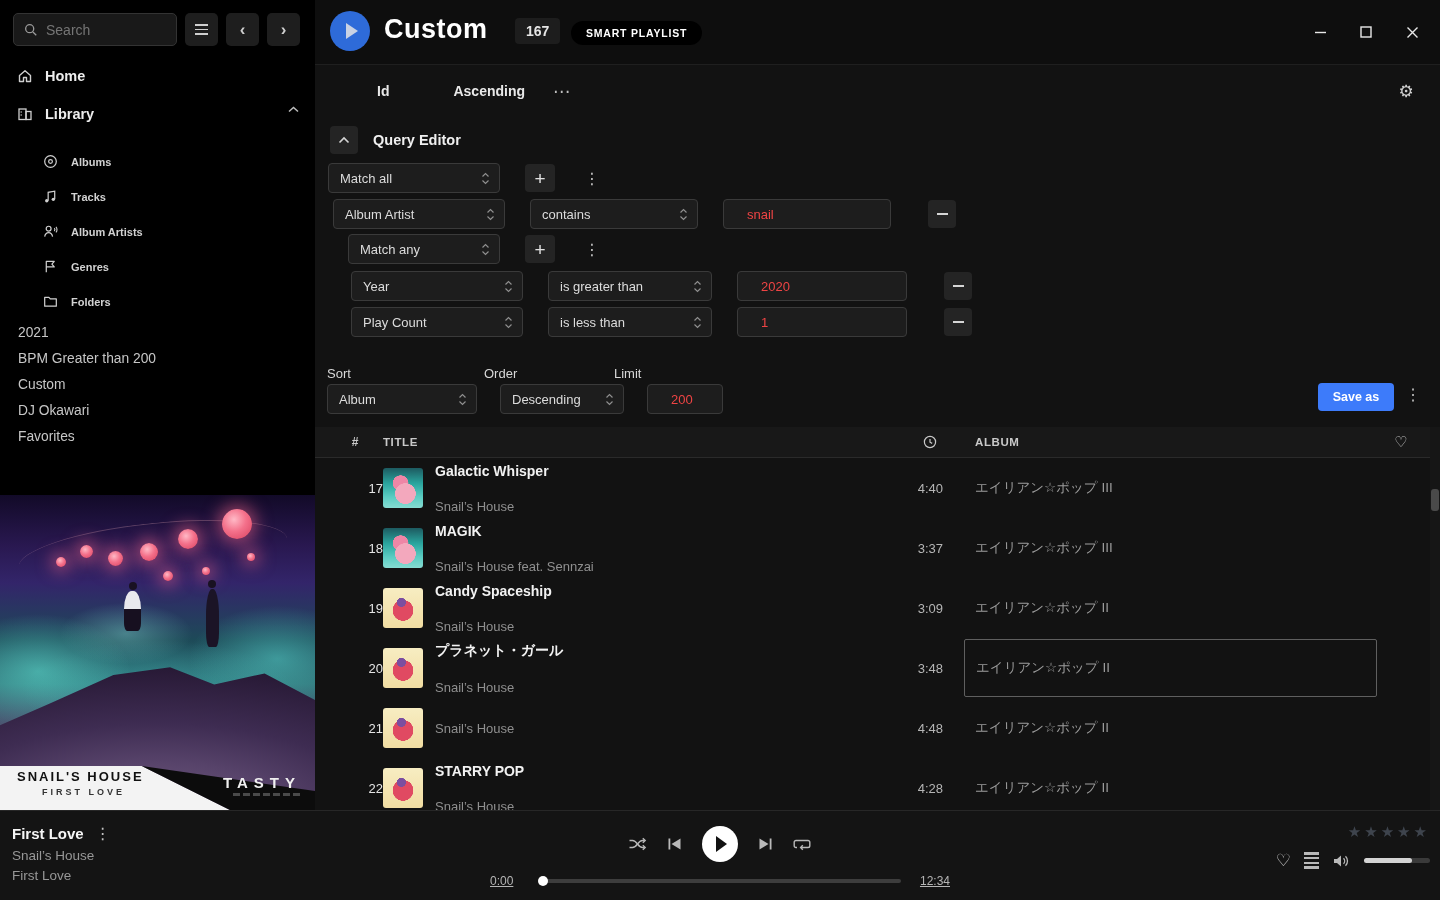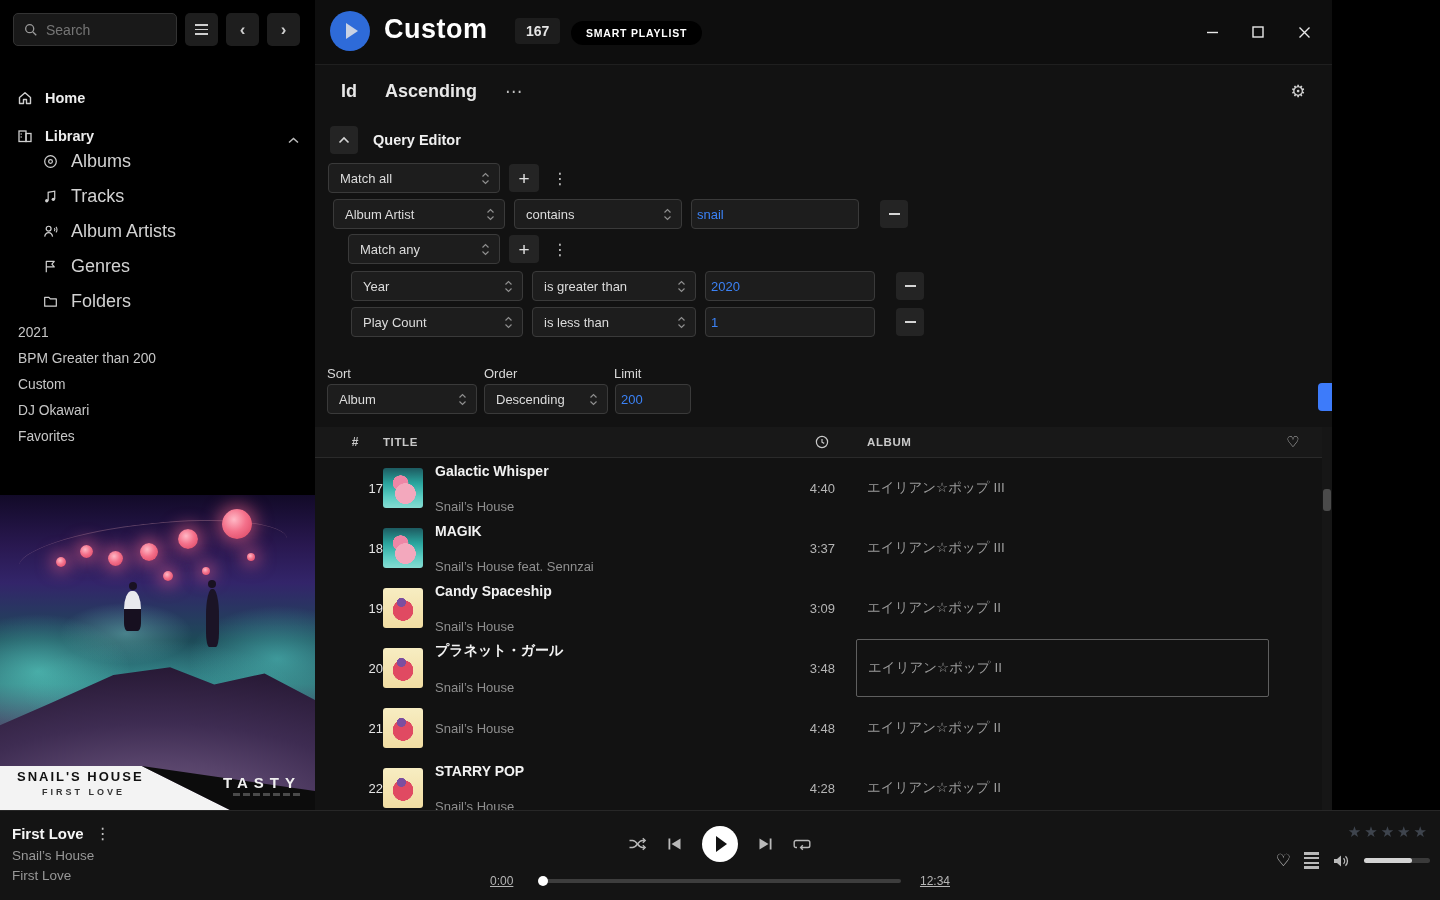--- a/index.html
+++ b/index.html
@@ -1,42 +1,42 @@
 <!DOCTYPE html>
 <html><head>
 <meta charset="utf-8">
 <style>
   * { margin:0; padding:0; box-sizing:border-box; }
   html,body { width:1440px; height:900px; overflow:hidden; background:#000;
     font-family:"Liberation Sans","DejaVu Sans",sans-serif; -webkit-font-smoothing:antialiased; }
-  .app { position:relative; width:1332px; height:900px; background:#121212; }
+  .app { position:relative; width:1440px; height:900px; background:#121212; }
 
   
   .sidebar { position:absolute; left:0; top:0; width:315px; height:810px; background:#000; z-index:5; }
   .sb-top { display:flex; align-items:center; gap:8px; padding:13px 13px 0 13px; }
   .search-box { display:flex; align-items:center; gap:8px; width:164px; height:33px;
     background:#191919; border:1px solid #333; border-radius:5px; padding:0 10px; }
   .search-box svg { flex:0 0 auto; }
   .search-box input { background:transparent; border:none; outline:none; color:#ddd;
     font-size:14px; width:100%; font-family:inherit; }
   .search-box input::placeholder { color:#757575; }
   .sq-btn { width:33px; height:33px; background:#1e1e1e; border:none; border-radius:5px;
     color:#cfcfcf; display:flex; align-items:center; justify-content:center; cursor:pointer; flex:0 0 auto; }
   .hamb { display:flex; flex-direction:column; gap:3px; }
   .hamb i { display:block; width:13px; height:1.6px; background:#cfcfcf; }
   .chev-txt { font-size:17px; font-weight:bold; line-height:1; }
 
   .nav { margin-top:22px; }
-  .nav-row { display:flex; align-items:flex-end; gap:12px; height:38px; padding:0 16px; cursor:pointer; }
+  .nav-row { display:flex; align-items:flex-start; gap:12px; height:38px; padding:0 16px; cursor:pointer; }
   .nav-row .lbl { color:#ededed; font-size:14.5px; font-weight:700; }
   .nav-row .spacer { flex:1; }
   .nav-ico { width:17px; display:flex; justify-content:center; color:#cfcfcf; }
   .sub-items { }
   .sub-row { display:flex; align-items:center; gap:12px; height:35px; padding:0 16px 0 42px; cursor:pointer; }
-  .sub-row .lbl { color:#d2d2d2; font-size:18px; font-weight:400; }
+  .sub-row .lbl { color:#d2d2d2; font-size:11px; font-weight:700; }
 
   .pl-head { display:flex; align-items:center; margin:26px 16px 4px 18px; }
   .pl-title { color:#e4e7f0; font-size:17px; font-weight:800; flex:1; }
   .pl-btn { width:28px; height:28px; background:#1e1e1e; border:none; border-radius:5px;
     color:#cfcfcf; display:flex; align-items:center; justify-content:center; cursor:pointer; margin-left:8px; }
   .pl-item { color:#c6c6c6; font-size:13.8px; padding:5.5px 18px; cursor:pointer; }
 
   
   .now-art { position:absolute; left:0; bottom:0; width:315px; height:315px; overflow:hidden; background:#1a1030; }
   .sky { position:absolute; inset:0;
@@ -83,39 +83,39 @@
     padding:6px 15px; color:#fff; font-size:10.5px; font-weight:800; letter-spacing:.8px; }
   .win-btns { position:absolute; right:12px; top:0; height:64px; display:flex; align-items:center; gap:14px; }
   .win-btn { width:32px; height:32px; background:transparent; border:none; color:#e8e8e8;
     display:flex; align-items:center; justify-content:center; cursor:pointer; }
 
   
   .content { position:absolute; left:315px; top:64px; right:0; bottom:90px; background:#121212;
     border-top:1px solid #1f1f1f; overflow:hidden; }
   .sort-row { position:absolute; left:0; top:0; right:0; height:52px; display:flex; align-items:center;
     gap:28px; padding-left:26px; }
-  .sort-row .t { color:#e8e8e8; font-size:18px; font-weight:700; cursor:pointer; }
+  .sort-row .t { color:#e8e8e8; font-size:14px; font-weight:700; cursor:pointer;margin-left:36px; }
   .hdots::before { content:"⋯"; color:#c0c0c0; font-size:17px; }
   .vdots::before { content:"⋮"; color:#c0c0c0; font-size:16px; }
   .gear { position:absolute; right:22px; top:14px; width:24px; height:24px; color:#d0d0d0;
     font-size:17px; display:flex; align-items:center; justify-content:center; cursor:pointer; background:none; border:none; }
 
   .qe-head { position:absolute; left:15px; top:61px; display:flex; align-items:center; gap:15px; }
   .qe-title { color:#f0f0f0; font-size:14.5px; font-weight:600; }
   .dk-btn { width:28px; height:28px; background:#242424; border:none; border-radius:4px; color:#d5d5d5;
     display:flex; align-items:center; justify-content:center; cursor:pointer; }
   .plus::before { content:"+"; font-size:19px; font-weight:400; color:#e0e0e0; line-height:1; }
   .minus-i { display:block; width:11px; height:1.8px; background:#d5d5d5; }
 
-  .qrow { position:absolute; display:flex; align-items:center; gap:9px; height:30px; }
+  .qrow { position:absolute; display:flex; align-items:center; gap:25px; height:30px; }
   .select { display:flex; align-items:center; justify-content:space-between; height:30px;
     background:#1d1d1d; border:1px solid #3a3a3a; border-radius:4px; padding:0 9px 0 11px;
     color:#dcdcdc; font-size:13px; cursor:pointer; }
   .text-input { height:30px; background:#1d1d1d; border:1px solid #3a3a3a; border-radius:4px;
-    padding:0 5px; color:#3b82f6; font-size:13px; font-family:inherit; outline:none; }
+    padding:0 23px; color:#ef4444; font-size:13px; font-family:inherit; outline:none; }
   .qe-label { position:absolute; color:#d8d8d8; font-size:13px; }
   .save-btn { position:absolute; left:1003px; top:318px; width:76px; height:28px; background:#3d7bfa;
     border:none; border-radius:4px; color:#fff; font-size:12.5px; font-weight:700; cursor:pointer; font-family:inherit; }
   .save-dots { position:absolute; left:1090px; top:320px; background:none; border:none; cursor:pointer; }
 
   
   .tgrid { display:grid; grid-template-columns:56px 52px 1fr 85px 21px 413px 48px;
     padding:0 15px 0 12px; align-items:center; }
   .thead { position:absolute; left:0; right:0; top:362px; height:31px; background:#181818;
     border-bottom:1px solid #2a2a2a; }

